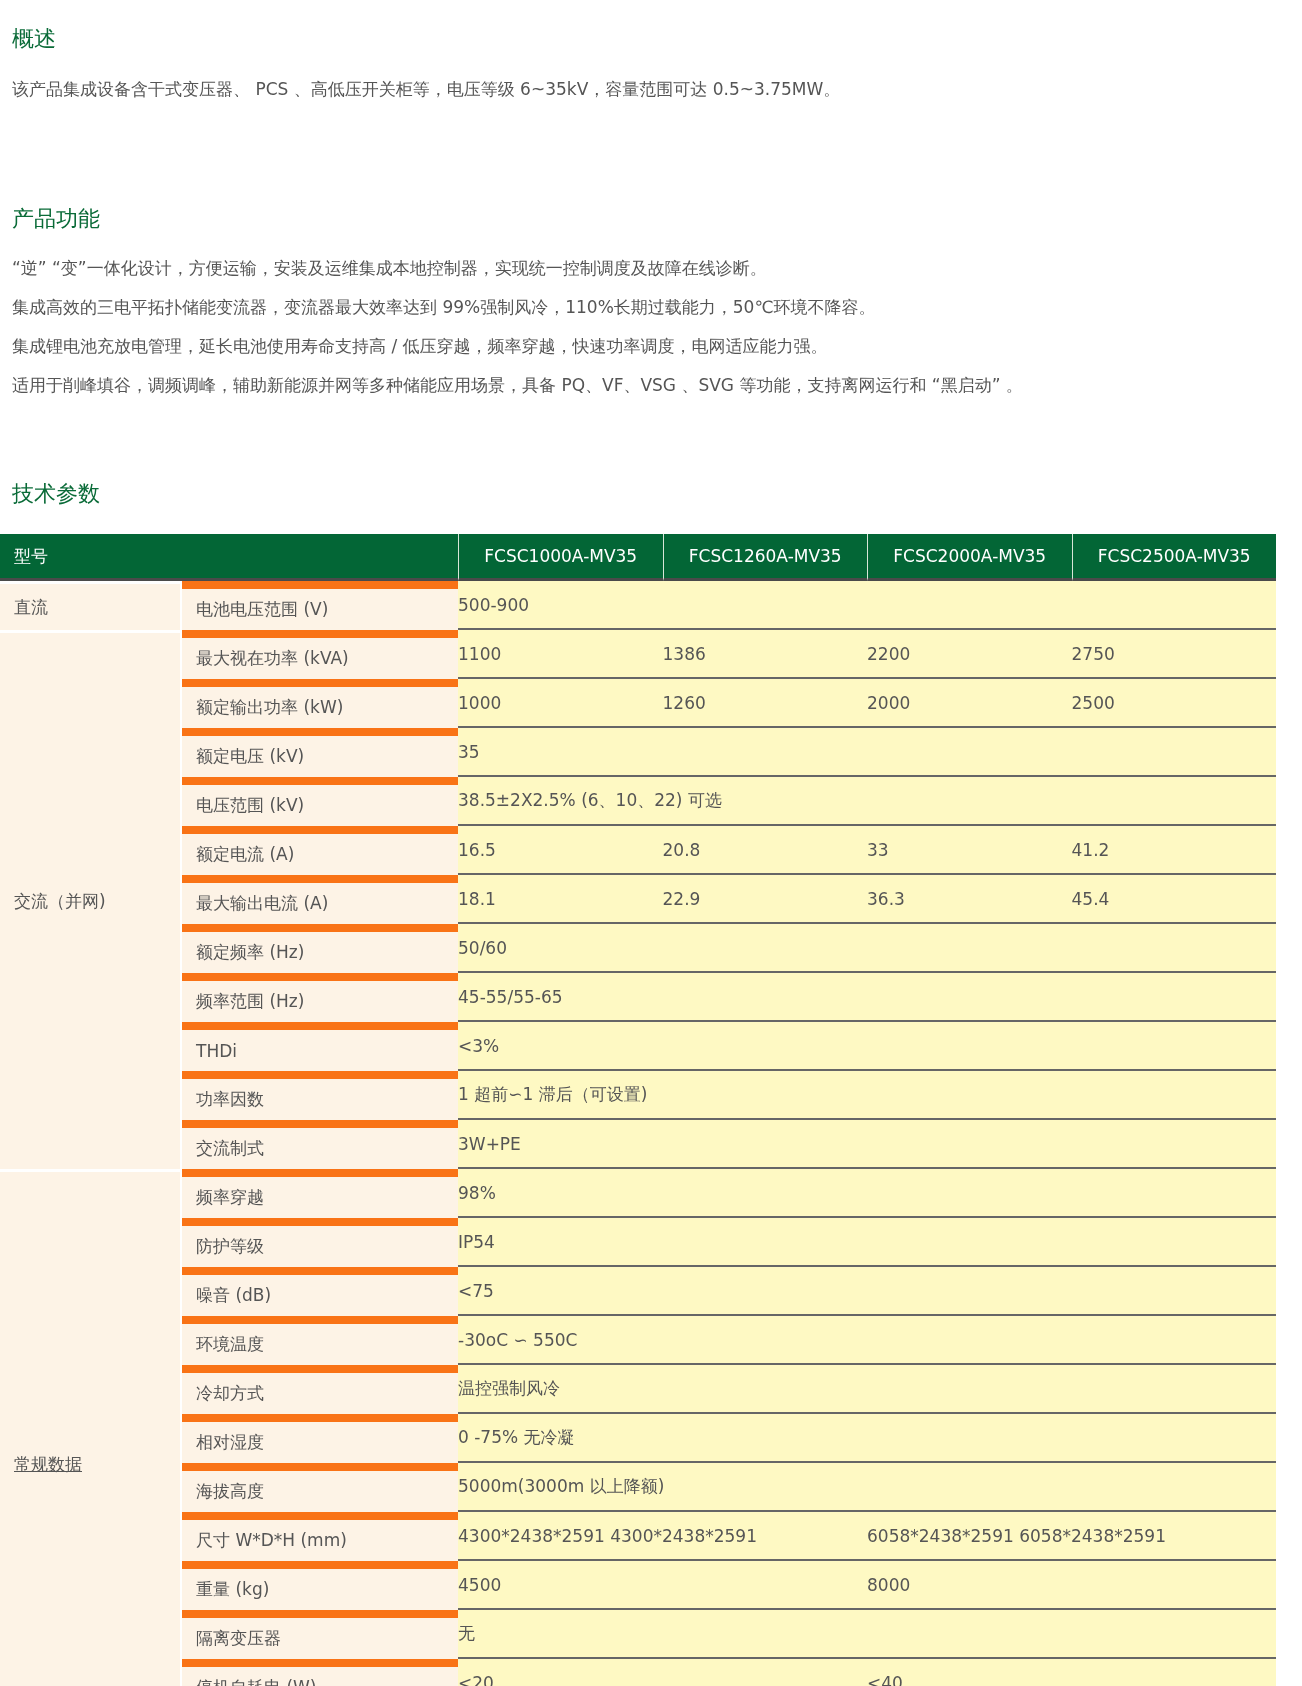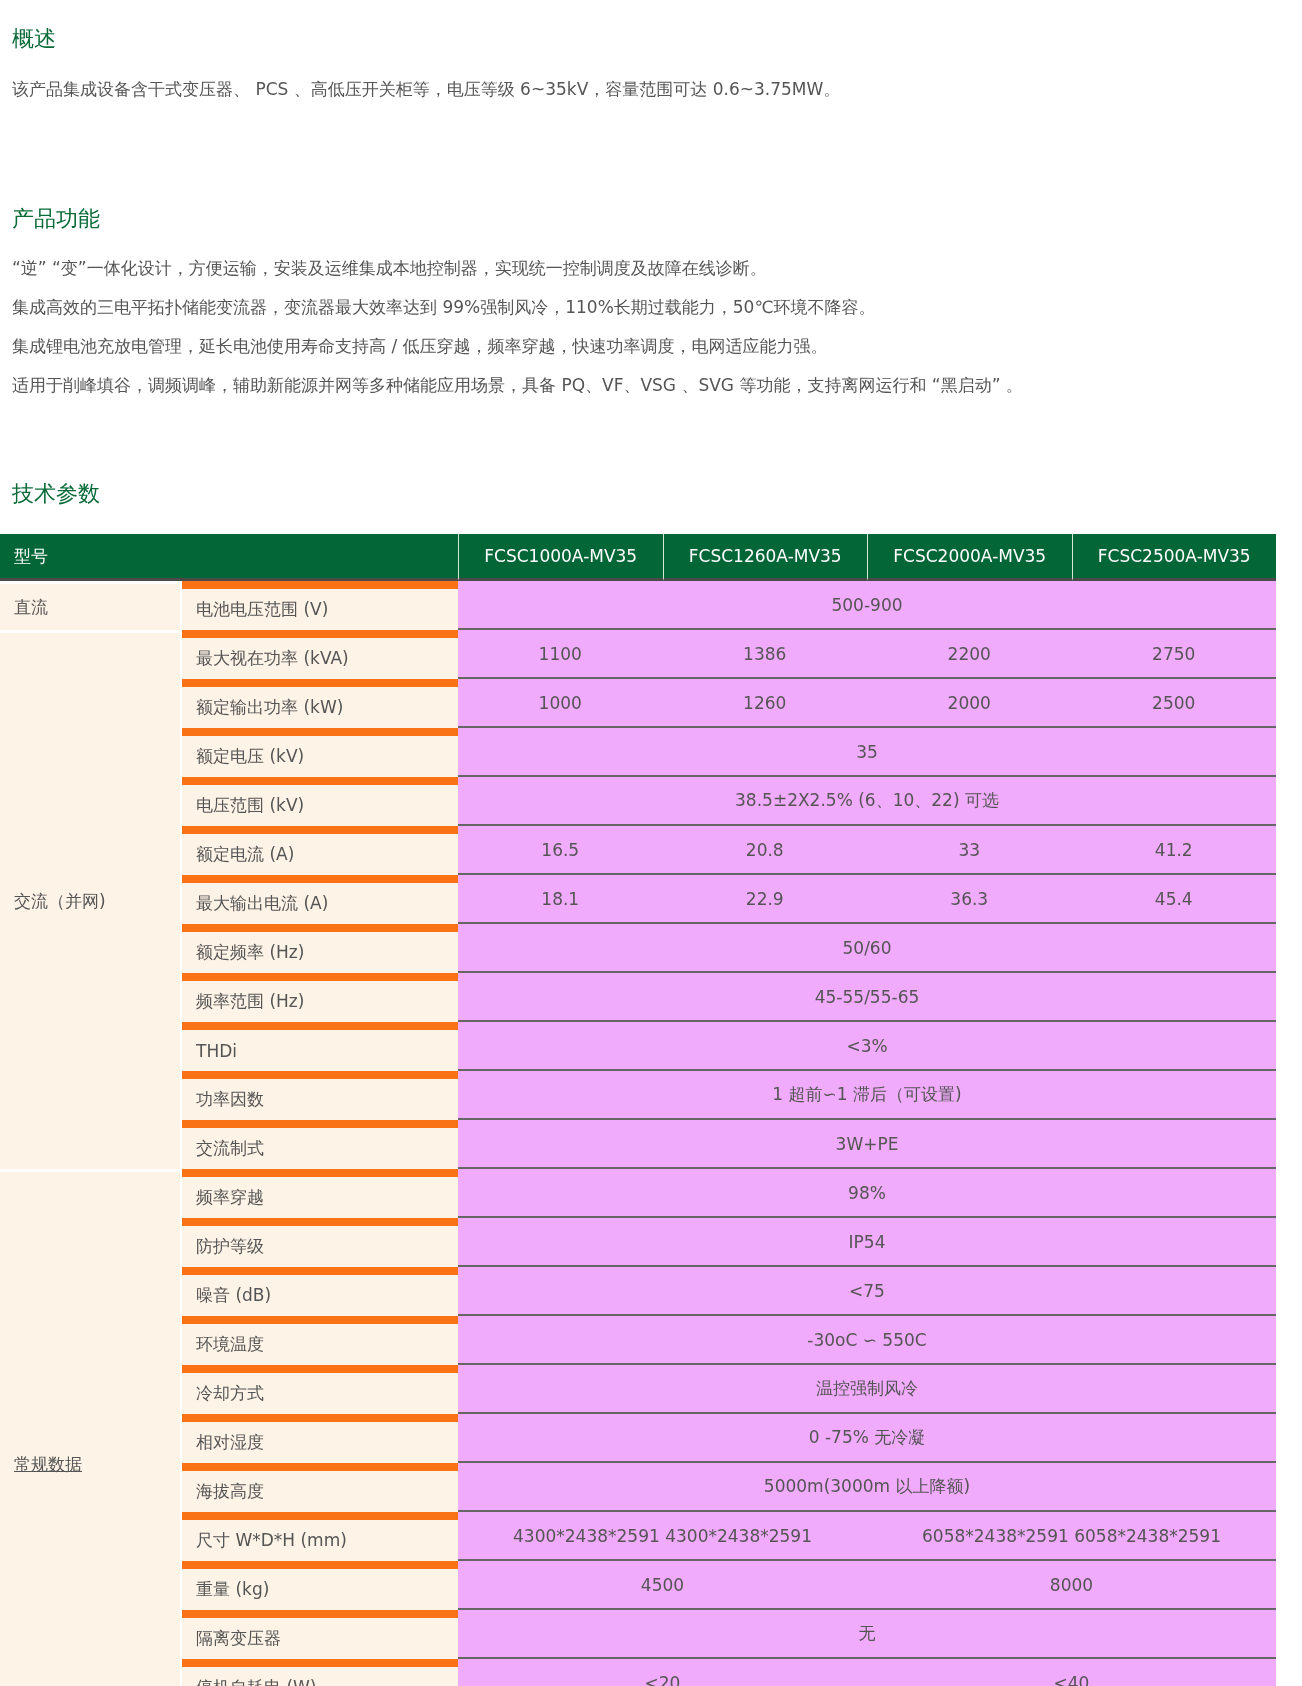--- a/index.html
+++ b/index.html
@@ -7,28 +7,28 @@
          font-family: "DejaVu Sans", "Liberation Sans", sans-serif; color: #555555; }
   .section-title { position: absolute; left: 12px; font-size: 22px; font-weight: normal; color: #0a6b38; margin: 0; line-height: 26px; }
   .para { position: absolute; left: 12px; font-size: 17px; color: #555555; margin: 0; line-height: 22px; white-space: nowrap; }
   table.spec { position: absolute; left: 0; top: 534px; width: 1276px; border-collapse: separate; border-spacing: 0; table-layout: fixed; font-size: 17px; }
   table.spec th { background: #036636; color: #ffffff; font-weight: normal; height: 44px; padding: 0; border-bottom: 3px solid #4a4a4a; }
   table.spec th.model-label { text-align: left; padding-left: 14px; }
   table.spec th.model-col { text-align: center; border-left: 1px solid #d8e6d8; }
   table.spec td { height: 41px; padding: 0; color: #555555; }
   td.group { background: #fdf3e6; padding-left: 14px !important; border-right: 2px solid #ffffff; border-top: 3px solid #ffffff; vertical-align: middle; }
   td.param { background: #fdf3e6; padding-left: 14px !important; border-top: 8px solid #f97316; }
-  td.val { text-align: center; border-bottom: 2px solid #666666; background: #f0abfc; }
+  td.val { text-align: left; border-bottom: 2px solid #666666; background: #fef9c3; }
   tr.last td.group, tr.last td.param { border-bottom: 2px solid #777777; }
 </style>
 </head>
 <body>
 
 <h2 class="section-title" style="top:26px;">概述</h2>
-<p class="para" style="top:78px;">该产品集成设备含干式变压器、 PCS 、高低压开关柜等，电压等级 6~35kV，容量范围可达 0.6~3.75MW。</p>
+<p class="para" style="top:78px;">该产品集成设备含干式变压器、 PCS 、高低压开关柜等，电压等级 6~35kV，容量范围可达 0.5~3.75MW。</p>
 
 <h2 class="section-title" style="top:206px;">产品功能</h2>
 <p class="para" style="top:257px;"> “逆” “变”一体化设计，方便运输，安装及运维集成本地控制器，实现统一控制调度及故障在线诊断。</p>
 <p class="para" style="top:296px;">集成高效的三电平拓扑储能变流器，变流器最大效率达到 99%强制风冷，110%长期过载能力，50℃环境不降容。</p>
 <p class="para" style="top:335px;">集成锂电池充放电管理，延长电池使用寿命支持高 / 低压穿越，频率穿越，快速功率调度，电网适应能力强。</p>
 <p class="para" style="top:374px;">适用于削峰填谷，调频调峰，辅助新能源并网等多种储能应用场景，具备 PQ、VF、VSG 、SVG 等功能，支持离网运行和 “黑启动” 。</p>
 
 <h2 class="section-title" style="top:481px;">技术参数</h2>
 
 <table class="spec">

